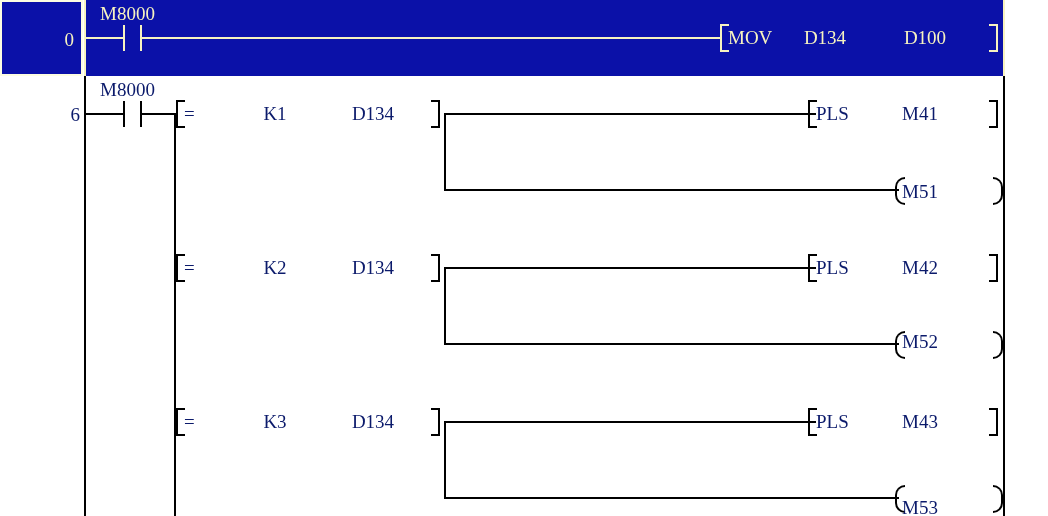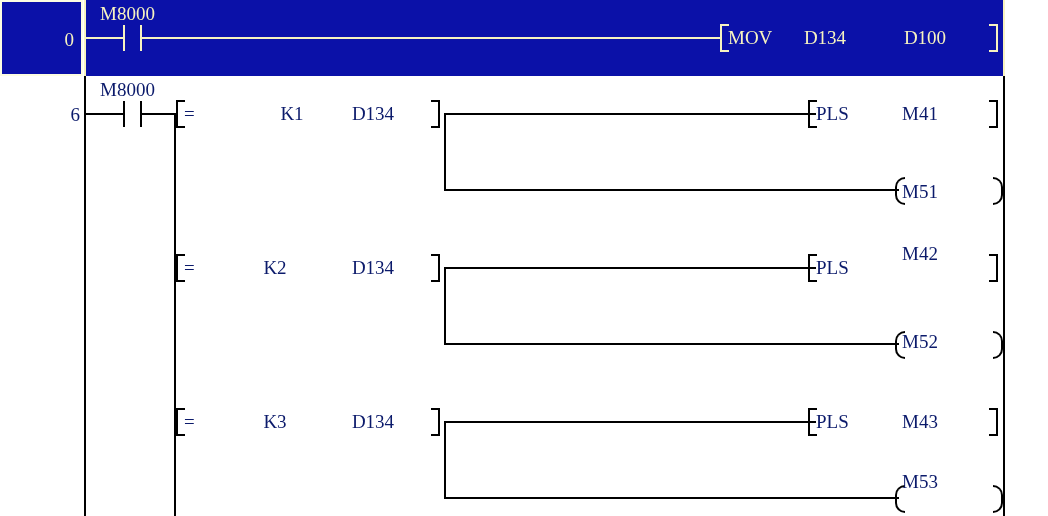--- a/index.html
+++ b/index.html
@@ -104,21 +104,21 @@
       <i class="l"></i>
         <i class="r"></i>
     </div>
     <div class="hline" style="left:142px;top:113px;width:34px;"></div>
 
     <div class="vline" style="left:174px;top:113px;height:403px;"></div>
 
     <div>
       <div class="brk open" style="left:176px;top:100px;"></div>
       <div class="txt" style="left:184px;top:104px;">=</div>
-      <div class="txt center" style="left:292px;top:104px;">K1</div>
+      <div class="txt center" style="left:275px;top:104px;">K1</div>
       <div class="txt center" style="left:373px;top:104px;">D134</div>
       <div class="brk close" style="left:431px;top:100px;"></div>
 
       <div class="hline" style="left:444px;top:113px;width:372px;"></div>
 
       <div class="vline" style="left:444px;top:113px;height:78px;"></div>
       <div class="hline" style="left:444px;top:189px;width:455px;"></div>
 
       <div class="brk open" style="left:808px;top:100px;"></div>
       <div class="txt" style="left:816px;top:104px;">PLS</div>
@@ -136,21 +136,21 @@
       <div class="txt center" style="left:275px;top:258px;">K2</div>
       <div class="txt center" style="left:373px;top:258px;">D134</div>
       <div class="brk close" style="left:431px;top:254px;"></div>
 
       <div class="hline" style="left:444px;top:267px;width:372px;"></div>
       <div class="vline" style="left:444px;top:267px;height:78px;"></div>
       <div class="hline" style="left:444px;top:343px;width:455px;"></div>
 
       <div class="brk open" style="left:808px;top:254px;"></div>
       <div class="txt" style="left:816px;top:258px;">PLS</div>
-      <div class="txt center" style="left:920px;top:244px;">M42</div>
+      <div class="txt center" style="left:920px;top:258px;">M42</div>
       <div class="brk close" style="left:989px;top:254px;"></div>
 
       <div class="coil-p lft" style="left:895px;top:331px;"></div>
       <div class="txt center" style="left:920px;top:332px;">M52</div>
       <div class="coil-p rgt" style="left:993px;top:331px;"></div>
     </div>
 
     <div>
       <div class="brk open" style="left:176px;top:408px;"></div>
       <div class="txt" style="left:184px;top:412px;">=</div>
@@ -161,18 +161,18 @@
       <div class="hline" style="left:444px;top:421px;width:372px;"></div>
       <div class="vline" style="left:444px;top:421px;height:78px;"></div>
       <div class="hline" style="left:444px;top:497px;width:455px;"></div>
 
       <div class="brk open" style="left:808px;top:408px;"></div>
       <div class="txt" style="left:816px;top:412px;">PLS</div>
       <div class="txt center" style="left:920px;top:412px;">M43</div>
       <div class="brk close" style="left:989px;top:408px;"></div>
 
       <div class="coil-p lft" style="left:895px;top:485px;"></div>
-      <div class="txt center" style="left:920px;top:472px;">M53</div>
+      <div class="txt center" style="left:920px;top:498px;">M53</div>
       <div class="coil-p rgt" style="left:993px;top:485px;"></div>
     </div>
   </div>
 
 </div>
 
 </body></html>

